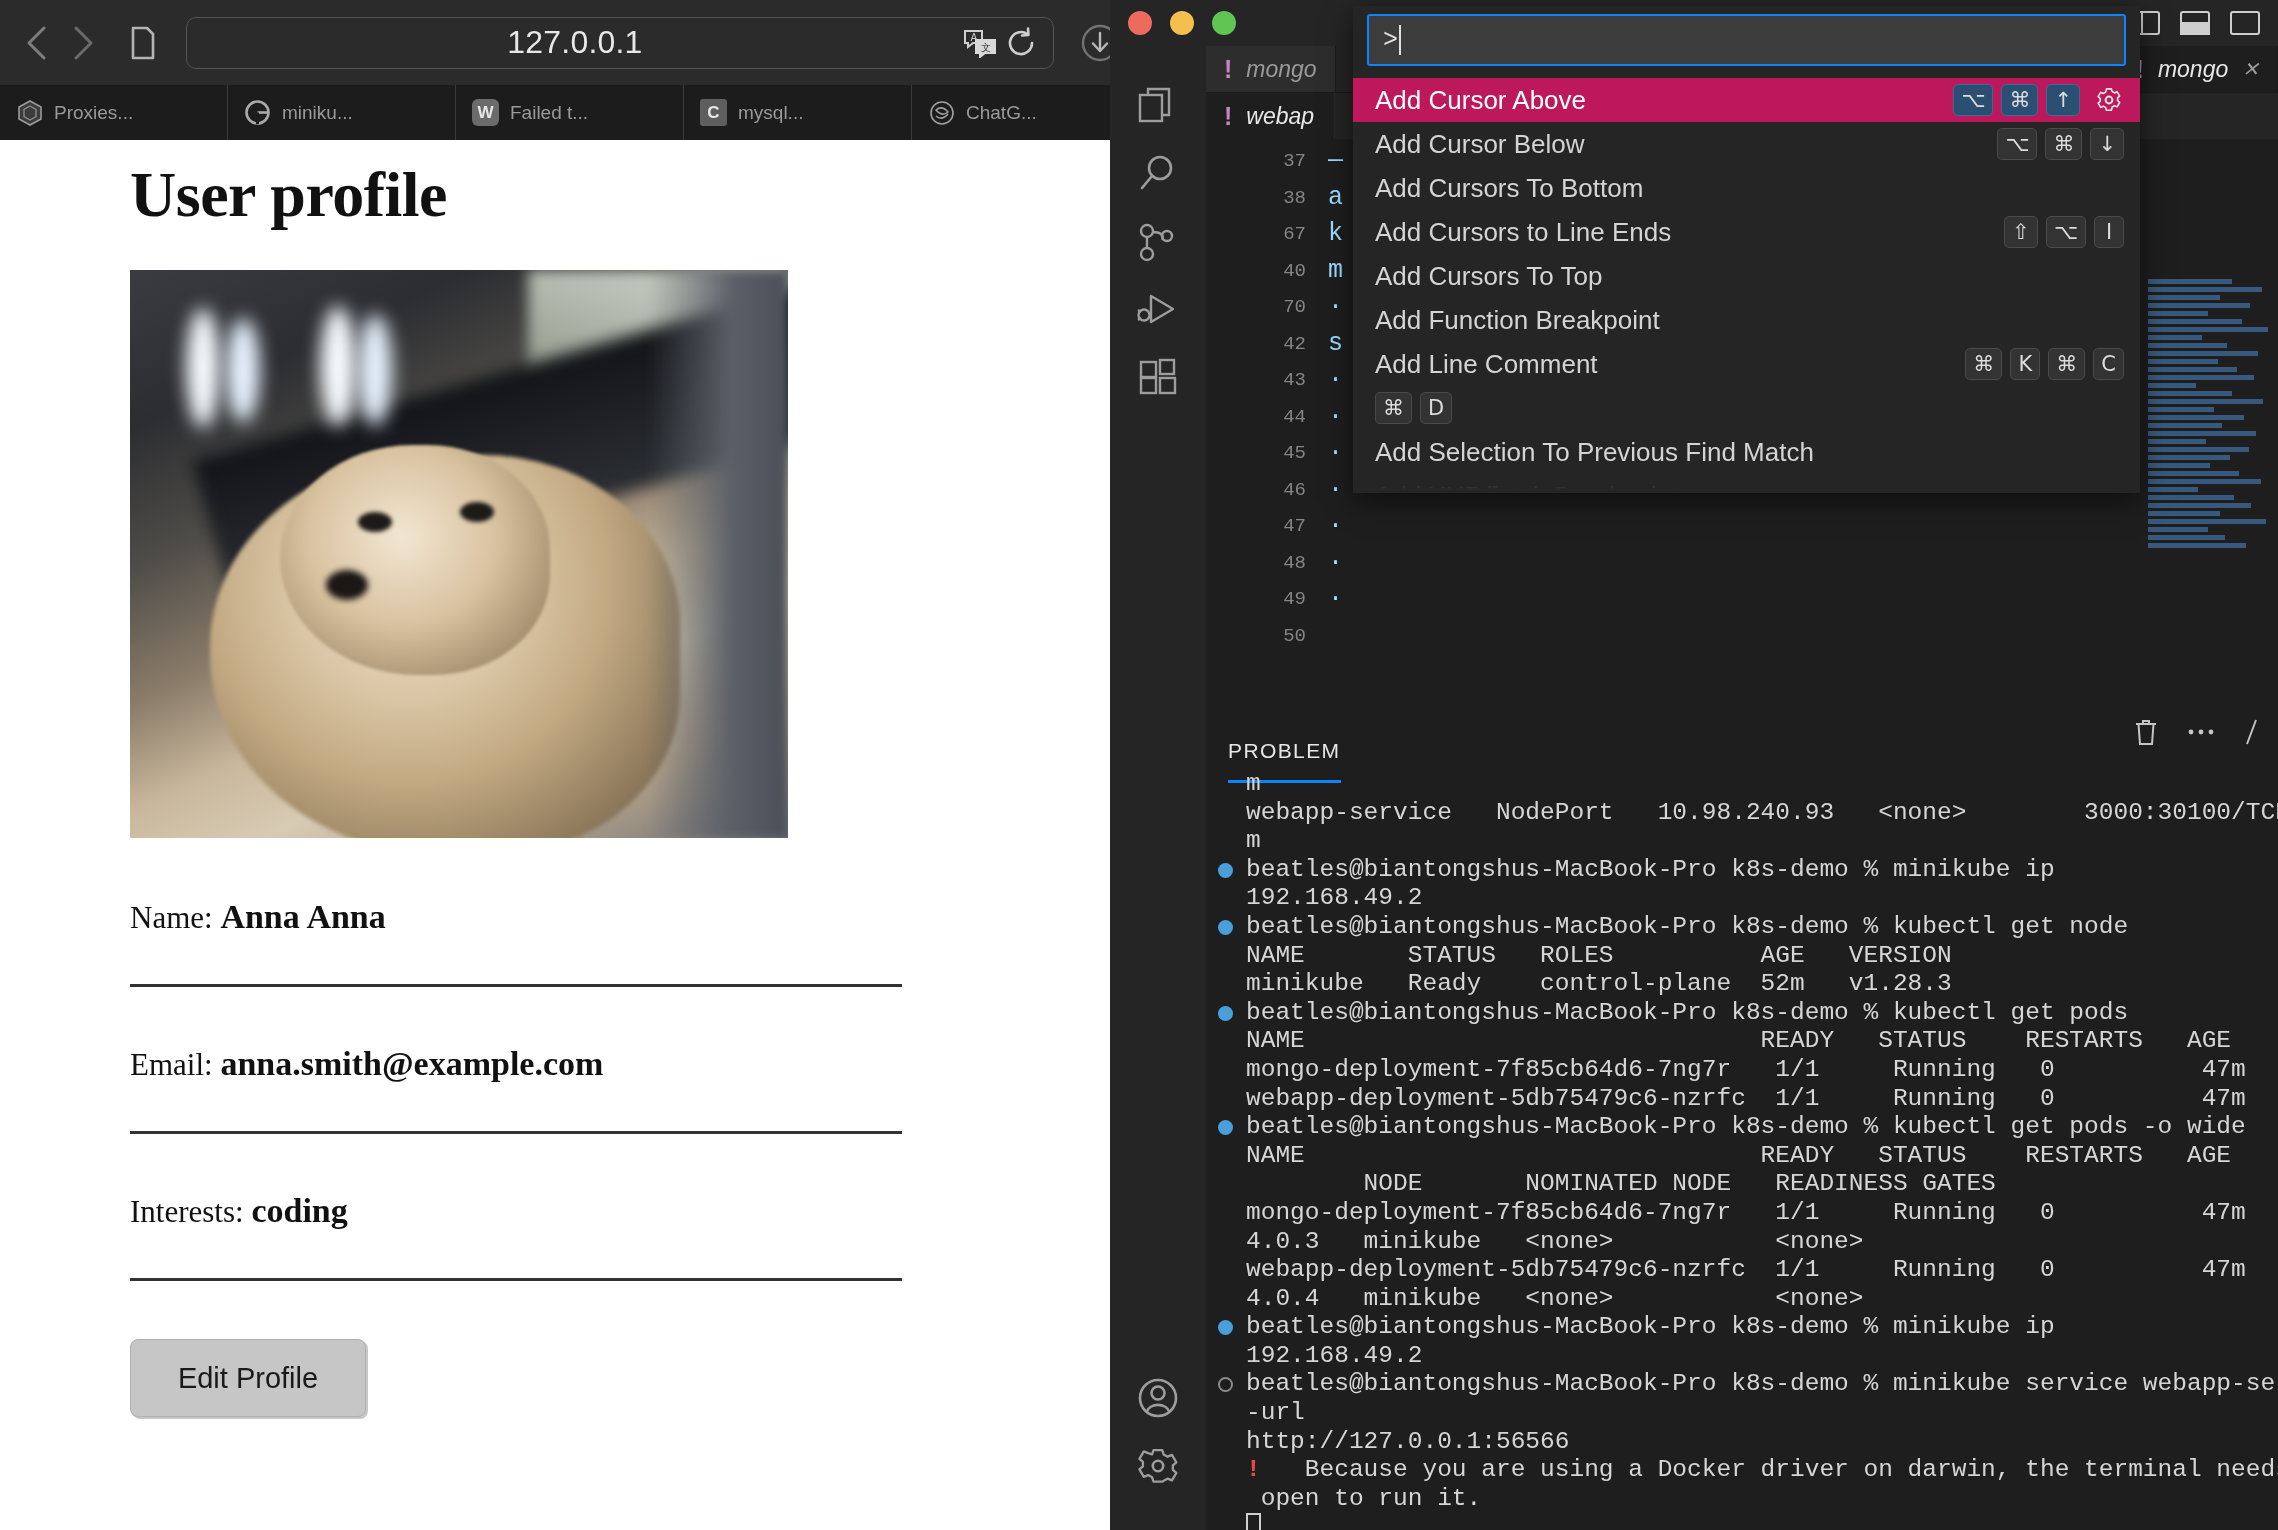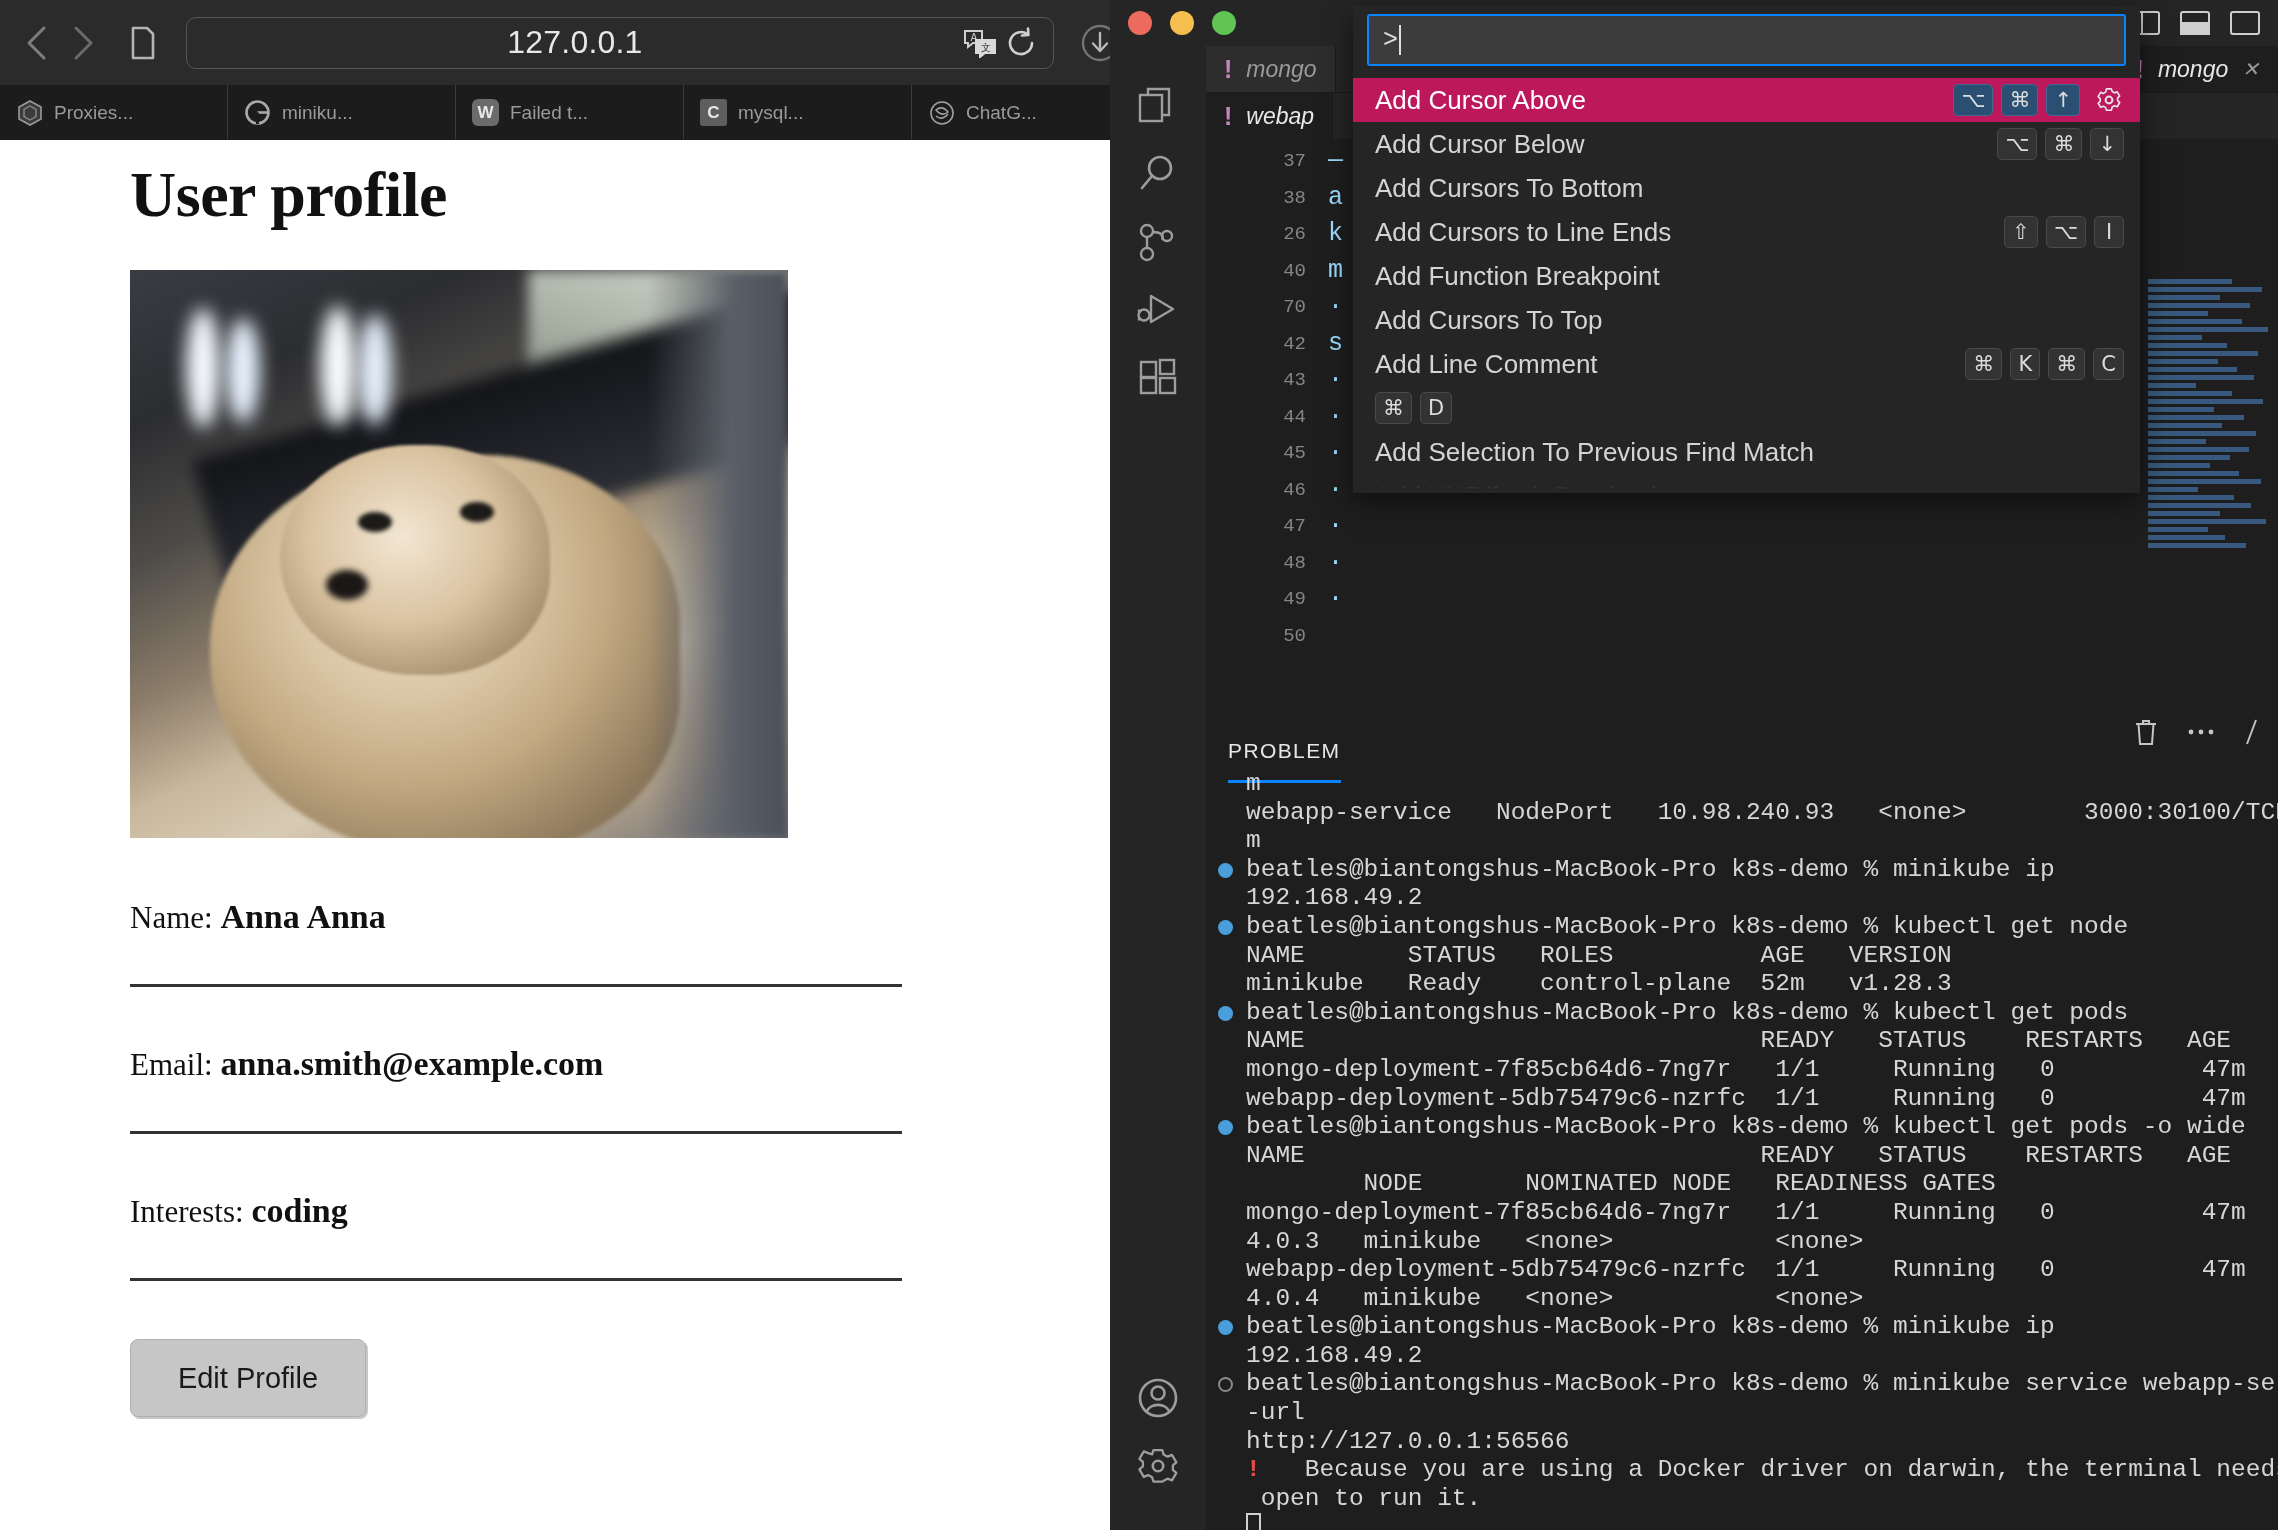--- a/index.html
+++ b/index.html
@@ -560,21 +560,21 @@
           <div class="tab" style="background:#1e1e1e;color:#e8e8e8;">
             <span class="warn">!</span>
             <span>webap</span>
           </div>
         </div>
 
         <div class="editor">
           <div class="gutter" id="gutter">
               <div>37</div>
               <div>38</div>
-              <div>26</div>
+              <div>67</div>
               <div>40</div>
               <div>70</div>
               <div>42</div>
               <div>43</div>
               <div>44</div>
               <div>45</div>
               <div>46</div>
               <div>47</div>
               <div>48</div>
               <div>49</div>
@@ -700,24 +700,24 @@
         </div>
         <div class="pal-item">
           <div class="pal-label">Add Cursors to Line Ends</div>
           <div class="keys">
             <span class="key">⇧</span>
             <span class="key">⌥</span>
             <span class="key">I</span>
           </div>
         </div>
         <div class="pal-item">
+          <div class="pal-label">Add Cursors To Top</div>
+        </div>
+        <div class="pal-item">
           <div class="pal-label">Add Function Breakpoint</div>
-        </div>
-        <div class="pal-item">
-          <div class="pal-label">Add Cursors To Top</div>
         </div>
         <div class="pal-item">
           <div class="pal-label">Add Line Comment</div>
           <div class="keys">
             <span class="key">⌘</span>
             <span class="key">K</span>
             <span class="key">⌘</span>
             <span class="key">C</span>
           </div>
         </div>

